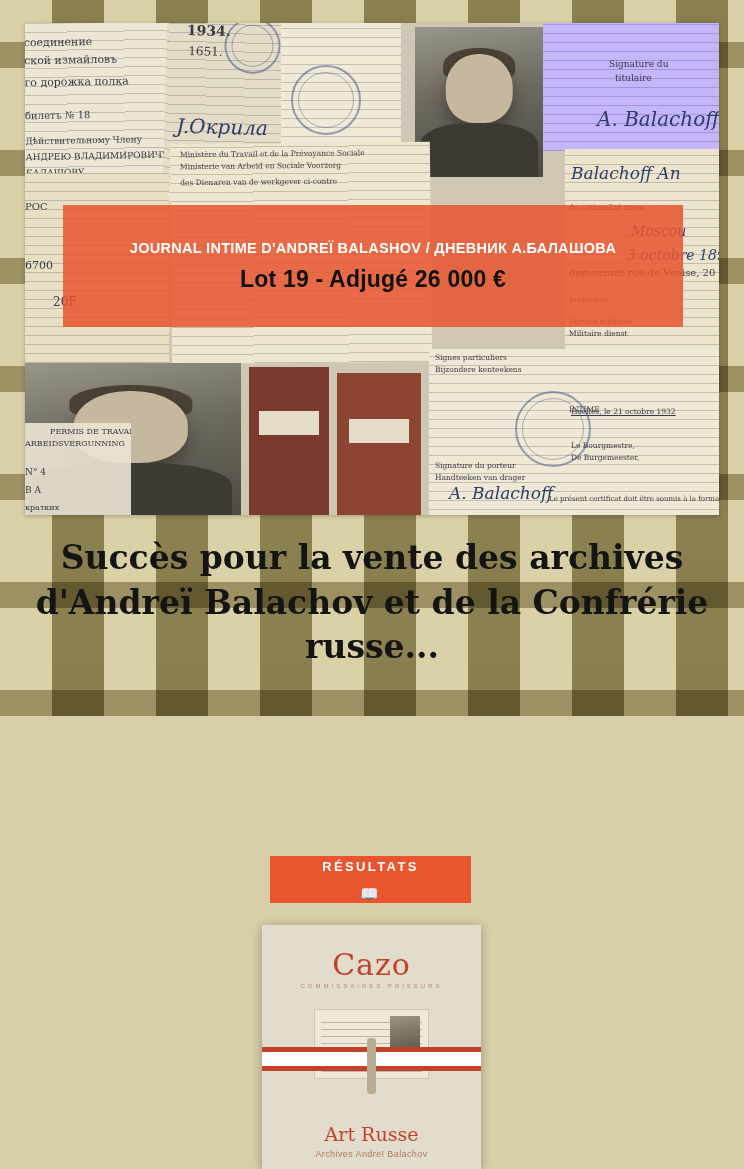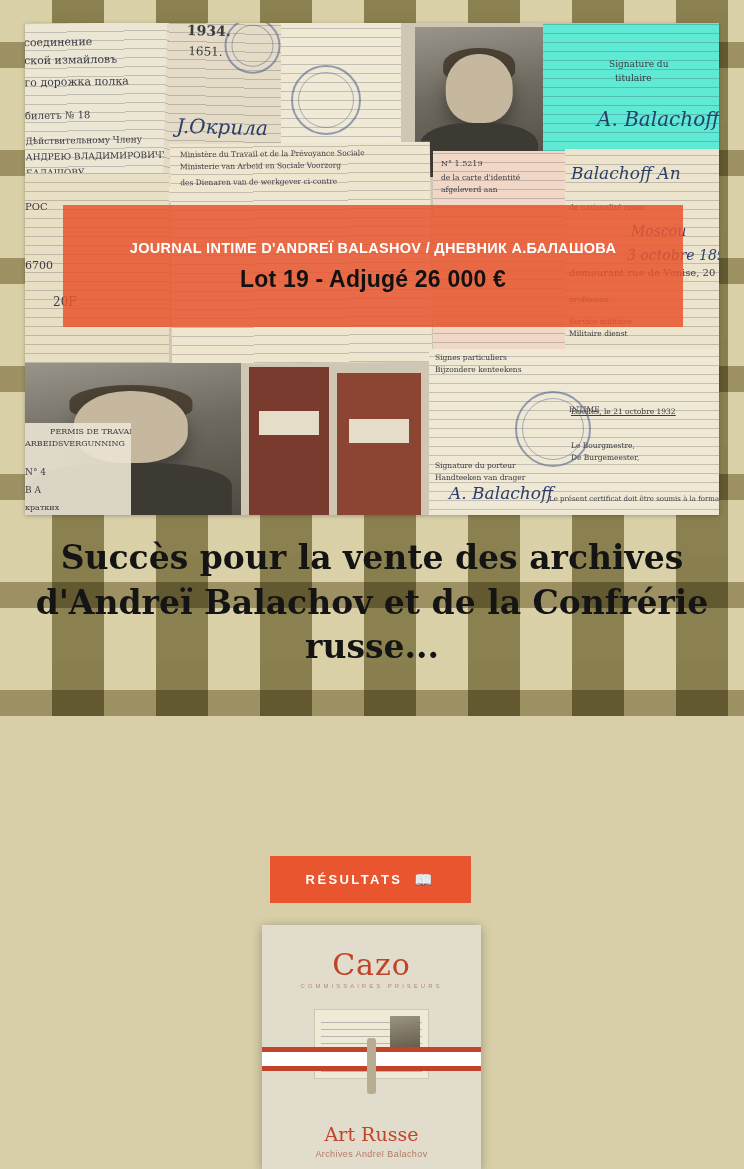--- a/index.html
+++ b/index.html
@@ -250,20 +250,21 @@
     display: flex;
     align-items: center;
     justify-content: center;
     gap: 12px;
     font-family: "Liberation Sans", sans-serif;
     font-size: 13px;
     font-weight: 700;
     letter-spacing: 2.4px;
     cursor: pointer;
     z-index: 8;
+    flex-direction: column;
   }
   .book-icon { display: inline-block; line-height: 1; font-size: 15px; }
 
   .catalog {
     position: absolute;
     left: 262px; top: 925px;
     width: 219px; height: 244px;
     background: #e2dccc;
     box-shadow: 0 2px 10px rgba(0,0,0,0.3);
     overflow: hidden;
@@ -366,47 +367,41 @@
         <div class="lines"></div>
         <div class="stamp-round" style="left:10px; top:42px; width:70px; height:70px;"></div>
       </div>
 
       <div class="photo-portrait" style="left:390px; top:4px; width:128px; height:150px;">
         <div class="hair"></div>
         <div class="head"></div>
         <div class="body"></div>
       </div>
 
-      <div class="doc" style="left:518px; top:0px; width:180px; height:128px; background:#5eead4;">
+      <div class="doc" style="left:518px; top:0px; width:180px; height:128px; background:#c4b5fd;">
         <div class="lines"></div>
         <span class="cyr" style="left:66px; top:36px; font-size:9px;">Signature du</span>
         <span class="cyr" style="left:72px; top:50px; font-size:9px;">titulaire</span>
         <span class="hand" style="left:54px; top:84px; font-size:20px;">A. Balachoff</span>
       </div>
 
       <div class="doc" style="left:-6px; top:150px; width:150px; height:190px; background:#e9dfc4;">
         <div class="lines"></div>
         <span class="cyr" style="left:6px; top:28px; font-size:10px;text-align:right;">РОС</span>
         <span class="cyr" style="left:6px; top:86px; font-size:11px;">6700</span>
         <span class="cyr" style="left:34px; top:122px; font-size:12px;">20F</span>
       </div>
 
       <div class="doc" style="left:146px; top:120px; width:260px; height:220px; background:#efe6d0; transform:rotate(-0.6deg);">
         <div class="lines"></div>
         <span class="cyr" style="left:10px; top:6px; font-size:7.5px;">Ministère du Travail et de la Prévoyance Sociale</span>
         <span class="cyr" style="left:10px; top:18px; font-size:7.5px;">Ministerie van Arbeid en Sociale Voorzorg</span>
         <span class="cyr" style="left:10px; top:34px; font-size:7.5px;">des Dienaren van de werkgever ci-contre</span>
       </div>
 
-      <div class="doc" style="left:408px; top:128px; width:140px; height:210px; background:#f0d7c6;">
-        <div class="lines"></div>
-        <span class="cyr" style="left:8px; top:8px; font-size:8px;">N° 1.5219</span>
-        <span class="cyr" style="left:8px; top:22px; font-size:7.5px;">de la carte d'identité</span>
-        <span class="cyr" style="left:8px; top:34px; font-size:7.5px;">afgeleverd aan</span>
-      </div>
 
       <div class="doc" style="left:540px; top:126px; width:162px; height:214px; background:#ece4cc;">
         <div class="lines"></div>
         <span class="hand" style="left:6px; top:14px; font-size:17px;">Balachoff An</span>
         <span class="cyr" style="left:4px; top:54px; font-size:7.5px;">de nationalité russe</span>
         <span class="hand" style="left:66px; top:74px; font-size:14px;">Moscou</span>
         <span class="hand" style="left:62px; top:98px; font-size:14px;">3 octobre 1891</span>
         <span class="cyr" style="left:4px; top:118px; font-size:10px;">demeurant rue de Venise, 20</span>
         <span class="cyr" style="left:4px; top:146px; font-size:7.5px;">profession</span>
         <span class="cyr" style="left:4px; top:168px; font-size:7.5px;">Service militaire</span>

